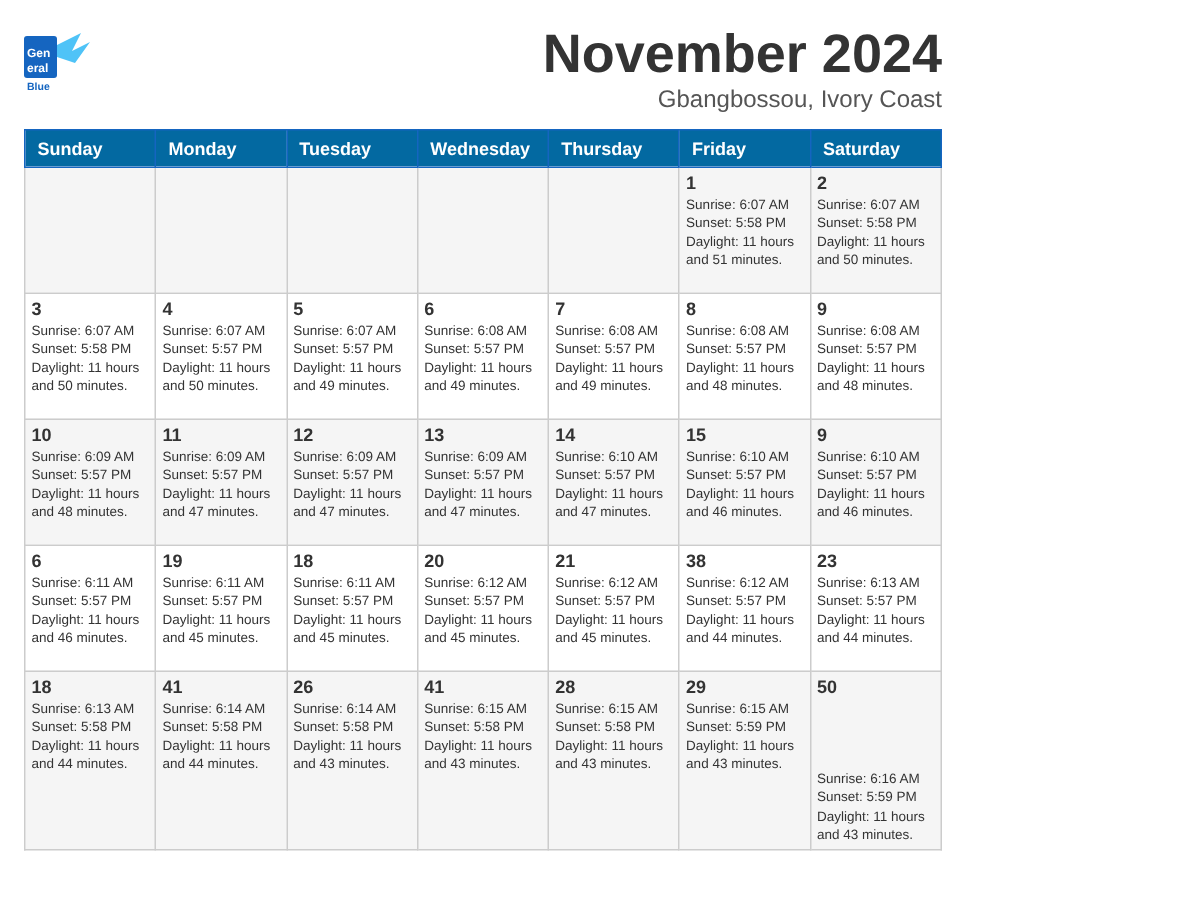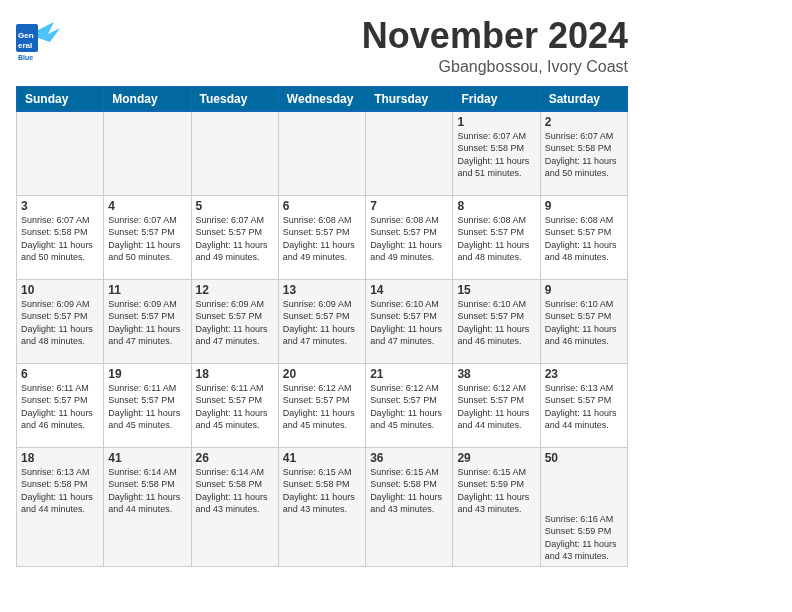--- a/index.html
+++ b/index.html
@@ -324,21 +324,21 @@
 and 43 minutes.</div>
           </td>
           <td>
             <span class="day-num">41</span>
             <div class="day-info" style="white-space: pre-line;">Sunrise: 6:15 AM
 Sunset: 5:58 PM
 Daylight: 11 hours
 and 43 minutes.</div>
           </td>
           <td>
-            <span class="day-num">36</span>
+            <span class="day-num">28</span>
             <div class="day-info" style="white-space: pre-line;">Sunrise: 6:15 AM
 Sunset: 5:58 PM
 Daylight: 11 hours
 and 43 minutes.</div>
           </td>
           <td>
             <span class="day-num">29</span>
             <div class="day-info" style="white-space: pre-line;">Sunrise: 6:15 AM
 Sunset: 5:59 PM
 Daylight: 11 hours

